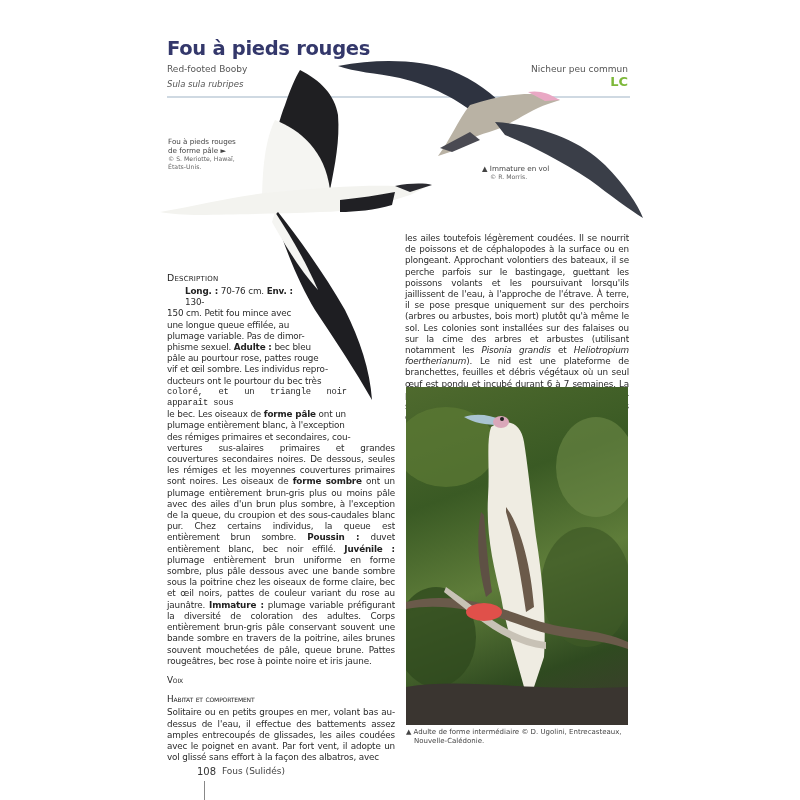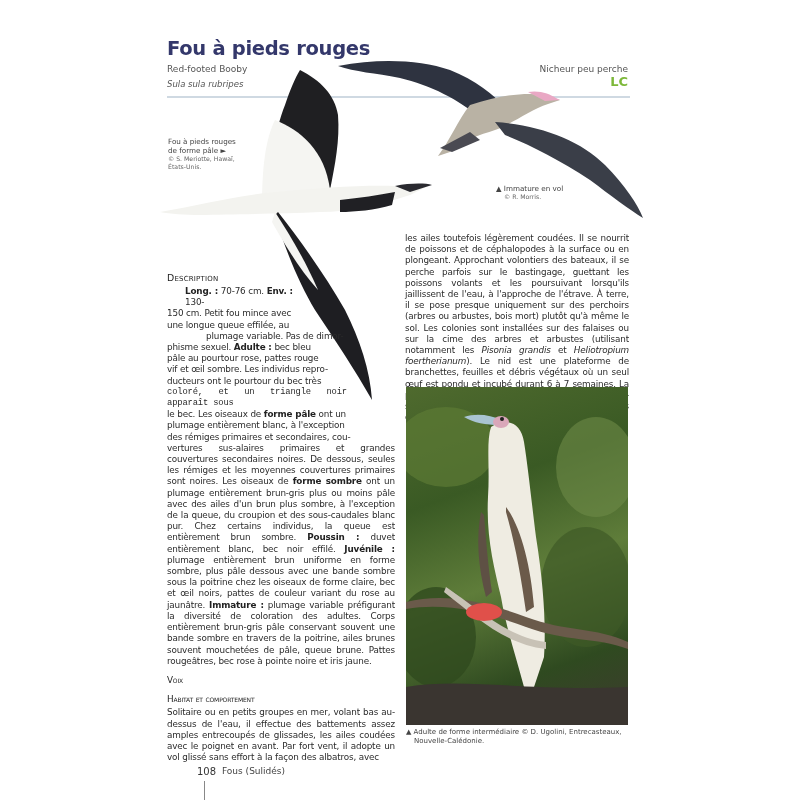--- a/index.html
+++ b/index.html
@@ -38,21 +38,21 @@
     .footer-line { position: absolute; left: 204px; top: 781px; width: 1px; height: 19px; background: #888; }
   </style>
 </head>
 <body>
 
 <div class="page">
 
   <div class="title">Fou à pieds rouges</div>
   <div class="common-en">Red-footed Booby</div>
   <div class="sci">Sula sula rubripes</div>
-  <div class="status">Nicheur peu perche</div>
+  <div class="status">Nicheur peu commun</div>
   <div class="iucn">LC</div>
   <div class="rule"></div>
 
   <svg class="birds" viewBox="0 0 800 800">
 
     <g>
       <path d="M338 66 C380 58 420 60 450 70 C475 80 495 95 505 108 L480 118 C460 100 430 85 400 78 C375 73 355 72 338 66 Z" fill="#2e3340"></path>
       <path d="M470 105 C500 95 525 92 545 95 L560 100 L548 104 C530 110 510 125 495 130 C480 135 462 140 450 152 L438 156 C450 140 458 120 470 105 Z" fill="#b9b2a4"></path>
       <path d="M528 92 C540 90 550 94 556 98 L560 100 L545 101 Z" fill="#e9a8c4"></path>
       <path d="M495 122 C540 125 580 140 605 165 C625 185 638 205 643 218 C630 210 610 195 590 180 C560 160 530 145 505 135 Z" fill="#3a3e48"></path>
@@ -69,38 +69,38 @@
       <path d="M275 212 C290 235 305 260 318 290 C300 270 285 245 272 222 Z" fill="#f5f5f2"></path>
     </g>
   </svg>
 
   <div class="cap" style="left:168px; top:137px;">
     <div>Fou à pieds rouges</div>
     <div>de forme pâle ►</div>
     <div class="small">© S. Meriotte, Hawaï,</div>
     <div class="small">États-Unis.</div>
   </div>
-  <div class="cap" style="left:496px; top:164px;margin-top:20px;">
+  <div class="cap" style="left:482px; top:164px;">
     <div>▲ Immature en vol</div>
     <div class="small" style="padding-left:8px;">© R. Morris.</div>
   </div>
 
   <div class="col desc-head">
     <div class="hd">Description</div>
   </div>
   <div class="col desc-wrap">
     <div class="p narrow" style="width:128px; text-align:left;">
       <b>Long. :</b>
       <span>70-76 cm.</span>
       <b>Env. :</b>
       <span>130-</span>
     </div>
     <div class="p" style="width:125px;">150 cm. Petit fou mince avec</div>
     <div class="p" style="width:150px;">une longue queue effilée, au</div>
-    <div class="p" style="width:150px;margin-left:39px;">plumage variable. Pas de dimor-</div>
+    <div class="p" style="width:150px;">plumage variable. Pas de dimor-</div>
     <div class="p" style="width:150px;">
       <span>phisme sexuel.</span>
       <b>Adulte :</b>
       <span>bec bleu</span>
     </div>
     <div class="p" style="width:160px;">pâle au pourtour rose, pattes rouge</div>
     <div class="p" style="width:165px;">vif et œil sombre. Les individus repro-</div>
     <div class="p" style="width:170px;">ducteurs ont le pourtour du bec très</div>
     <div class="p" style="width:180px;font-family:Liberation Mono, monospace;">coloré, et un triangle noir apparaît sous</div>
     <div class="p" style="width:185px;">

